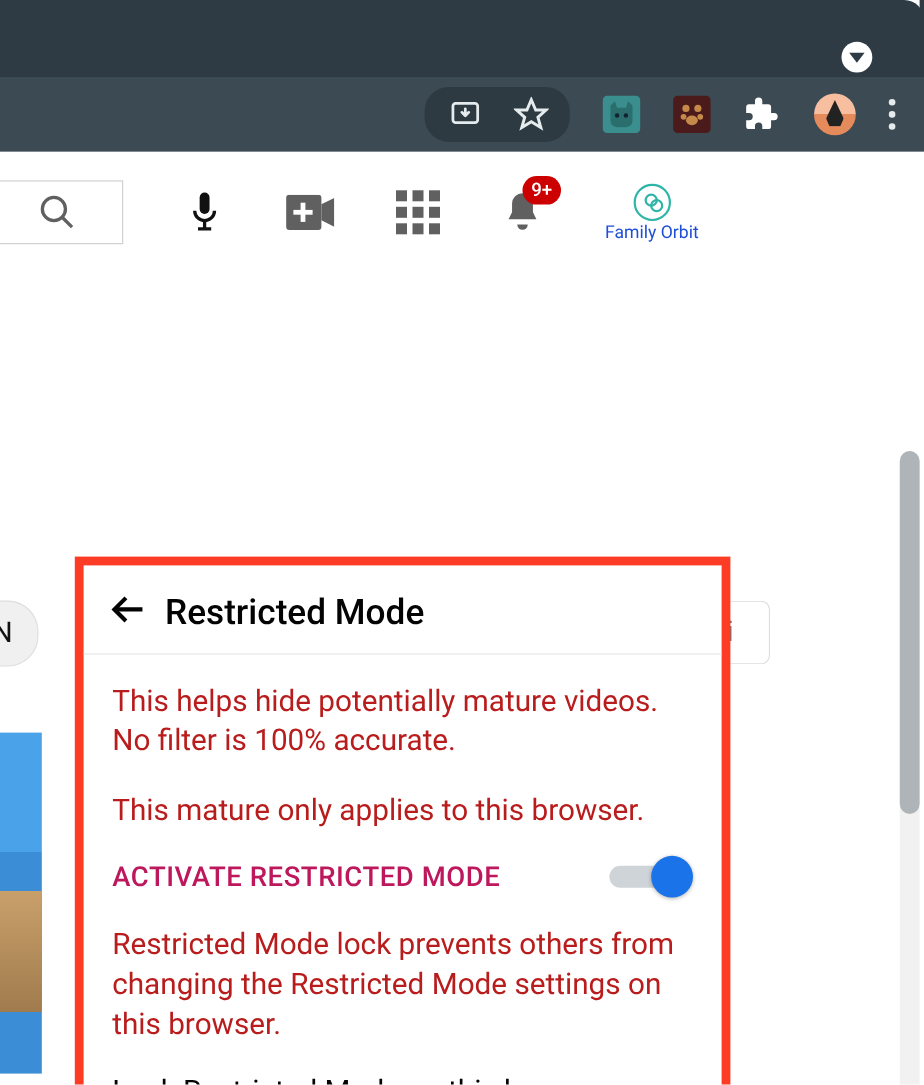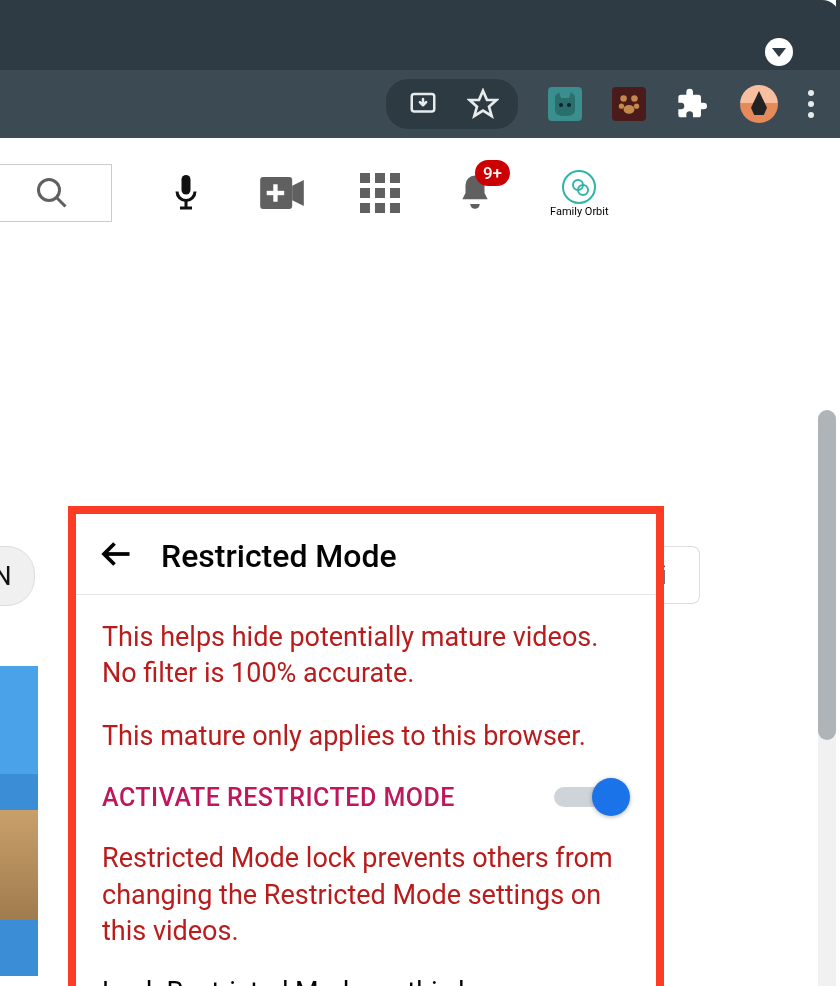--- a/index.html
+++ b/index.html
@@ -32,40 +32,40 @@
   .kebab span{ width:6px; height:6px; background:#e6ecee; border-radius:50%; }
 
   
   .yt-row { height:110px; padding: 0 40px 0 0; display:flex; align-items:center; gap: 56px; background:#fff; position:relative; }
   .search-box { width: 120px; height: 58px; border:1px solid #ccc; display:flex; align-items:center; justify-content:center; margin-left:-8px; }
   .yt-icon { color:#606060; display:flex; align-items:center; justify-content:center; }
   .grid9 { display:grid; grid-template-columns: repeat(3, 10px); grid-template-rows: repeat(3, 10px); gap:5px; }
   .grid9 span { background:#606060; }
   .bell-wrap { position:relative; }
   .badge { position:absolute; top:-12px; right:-16px; background:#cc0000; color:#fff; border-radius:18px; font-size:17px; font-weight:500; padding:3px 8px; }
-  .family-orbit { color:#000000; font-size:11px; text-align:center; line-height:1; }
+  .family-orbit { color:#1d4ed8; font-size:16px; text-align:center; line-height:1; }
   .family-orbit .circ{ width:34px; height:34px; border:2px solid #2fb5a8; border-radius:50%; margin:0 auto 2px; position:relative; }
   .family-orbit .circ::before{ content:""; position:absolute; left:8px; top:7px; width:8px; height:8px; border:2px solid #2fb5a8; border-radius:50%; }
   .family-orbit .circ::after{ content:""; position:absolute; right:5px; top:12px; width:8px; height:8px; border:2px solid #2fb5a8; border-radius:50%; }
 
   
   .content { position:relative; padding: 0 0 0 0; }
   .scrollbar-track { position:absolute; right:4px; top:162px; width:18px; height:780px; background:#f1f1f1; border-radius:9px; }
   .scrollbar-thumb { position:absolute; right:4px; top:162px; width:18px; height:330px; background:#aeb4b7; border-radius:9px; }
 
   .chips-row { position:absolute; left:-30px; top:298px; display:flex; gap:16px; align-items:center; }
   .chip { background:#f0f0f0; border:1px solid #ddd; border-radius:28px; padding:14px 22px; font-size:26px; color:#111; }
 
   .thumb { position:absolute; left:-110px; top:418px; width:148px; height:310px; background:linear-gradient(180deg,#4aa3e8 0 35%, #3b8ed6 35% 100%); overflow:hidden; }
   .thumb .block{ position:absolute; bottom:56px; left:0; right:0; height:110px; background:linear-gradient(0deg,#a07b4d,#c9a06b);}
 
   
   .panel-outline { position:absolute; left:68px; top:258px; width:596px; height:614px; border:8px solid #fd3c26; background:#fff; z-index:50; }
   .panel { position:absolute; inset:0; padding: 22px 26px 28px 26px; }
-  .panel-header { display:flex; align-items:center; gap:27px; padding-bottom:18px; border-bottom:1px solid #e5e5e5; margin: -4px -26px 24px -26px; padding-left:22px; padding-right:22px; padding-top:4px; }
+  .panel-header { display:flex; align-items:center; gap:16px; padding-bottom:18px; border-bottom:1px solid #e5e5e5; margin: -4px -26px 24px -26px; padding-left:22px; padding-right:22px; padding-top:4px; }
   .panel-title { font-size:32px; font-weight:500; color:#030303; }
   .panel p { font-size:27px; color:#b91c1c; line-height:1.35; margin-bottom:26px; }
   .activate-row { display:flex; align-items:center; justify-content:space-between; margin: 6px 0 26px 0; }
   .activate-label { font-size:25px; color:#be185d; letter-spacing:0.5px; font-weight:500; }
   .toggle { position:relative; width:76px; height:34px; }
   .toggle-track { position:absolute; left:0; top:7px; width:62px; height:20px; background:#cfd4d8; border-radius:12px; }
   .toggle-knob { position:absolute; right:0; top:-2px; width:38px; height:38px; background:#1a73e8; border-radius:50%; box-shadow:0 1px 4px rgba(0,0,0,.3); }
   .lock-link { font-size:27px; color:#030303; }
 
   .hidden-chip-overlap { position:absolute; left:640px; top:298px; background:#fff; width:60px; height:58px; border:1px solid #ddd; border-left:none; border-radius:0 8px 8px 0; display:flex; align-items:center; padding-left:6px; font-size:26px; color:#111; z-index:30;}
@@ -203,19 +203,19 @@
         </div>
         <p>This helps hide potentially mature videos. No filter is 100% accurate.</p>
         <p>This mature only applies to this browser.</p>
         <div class="activate-row">
           <span class="activate-label">ACTIVATE RESTRICTED MODE</span>
           <div class="toggle">
             <div class="toggle-track"></div>
             <div class="toggle-knob"></div>
           </div>
         </div>
-        <p>Restricted Mode lock prevents others from changing the Restricted Mode settings on this videos.</p>
+        <p>Restricted Mode lock prevents others from changing the Restricted Mode settings on this browser.</p>
         <div class="lock-link">Lock Restricted Mode on this browser</div>
       </div>
     </div>
   </div>
 
 </div>
 
 </body></html>

